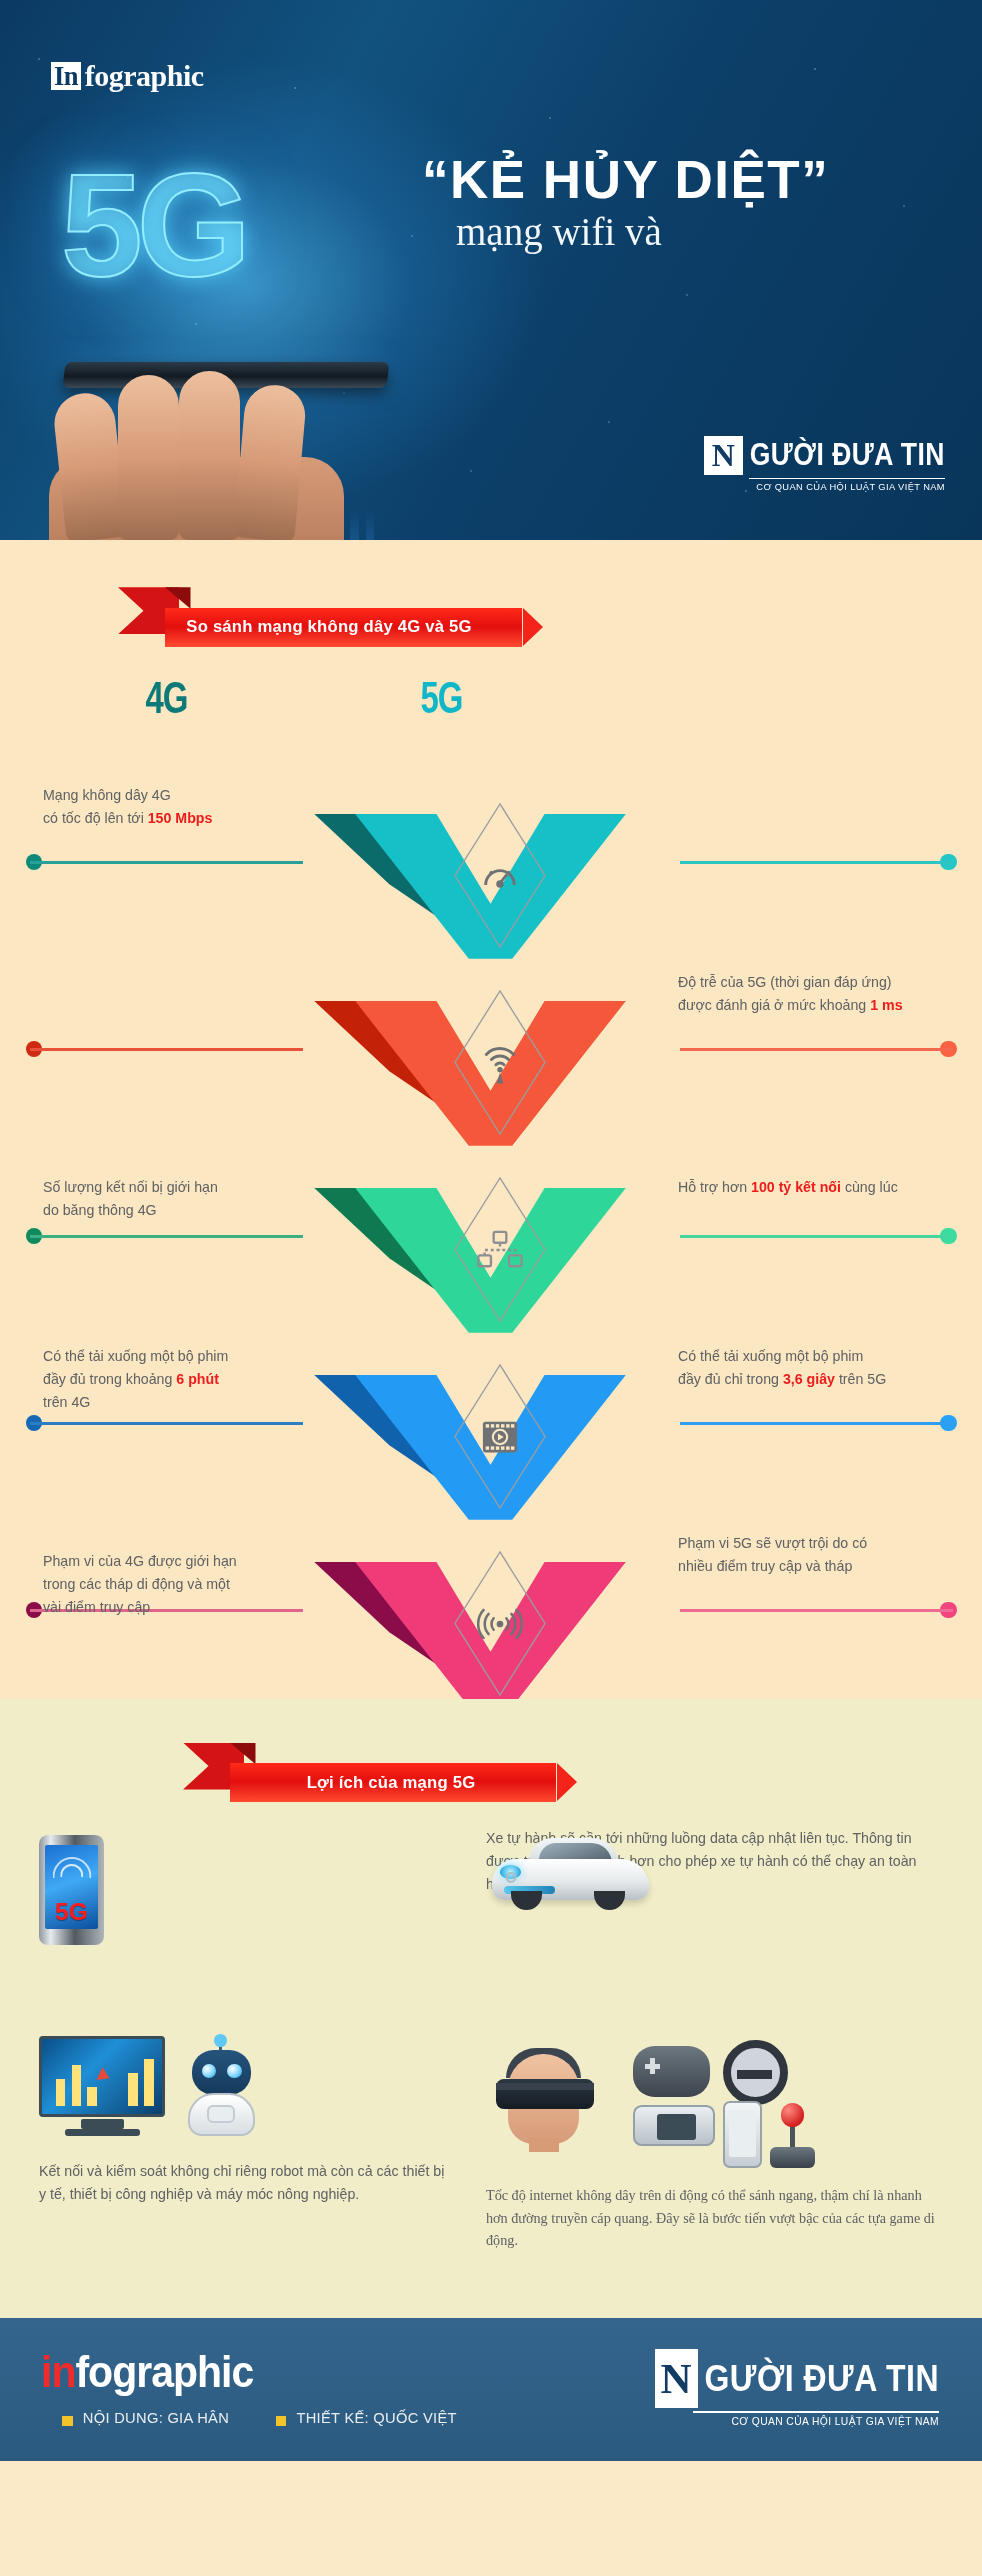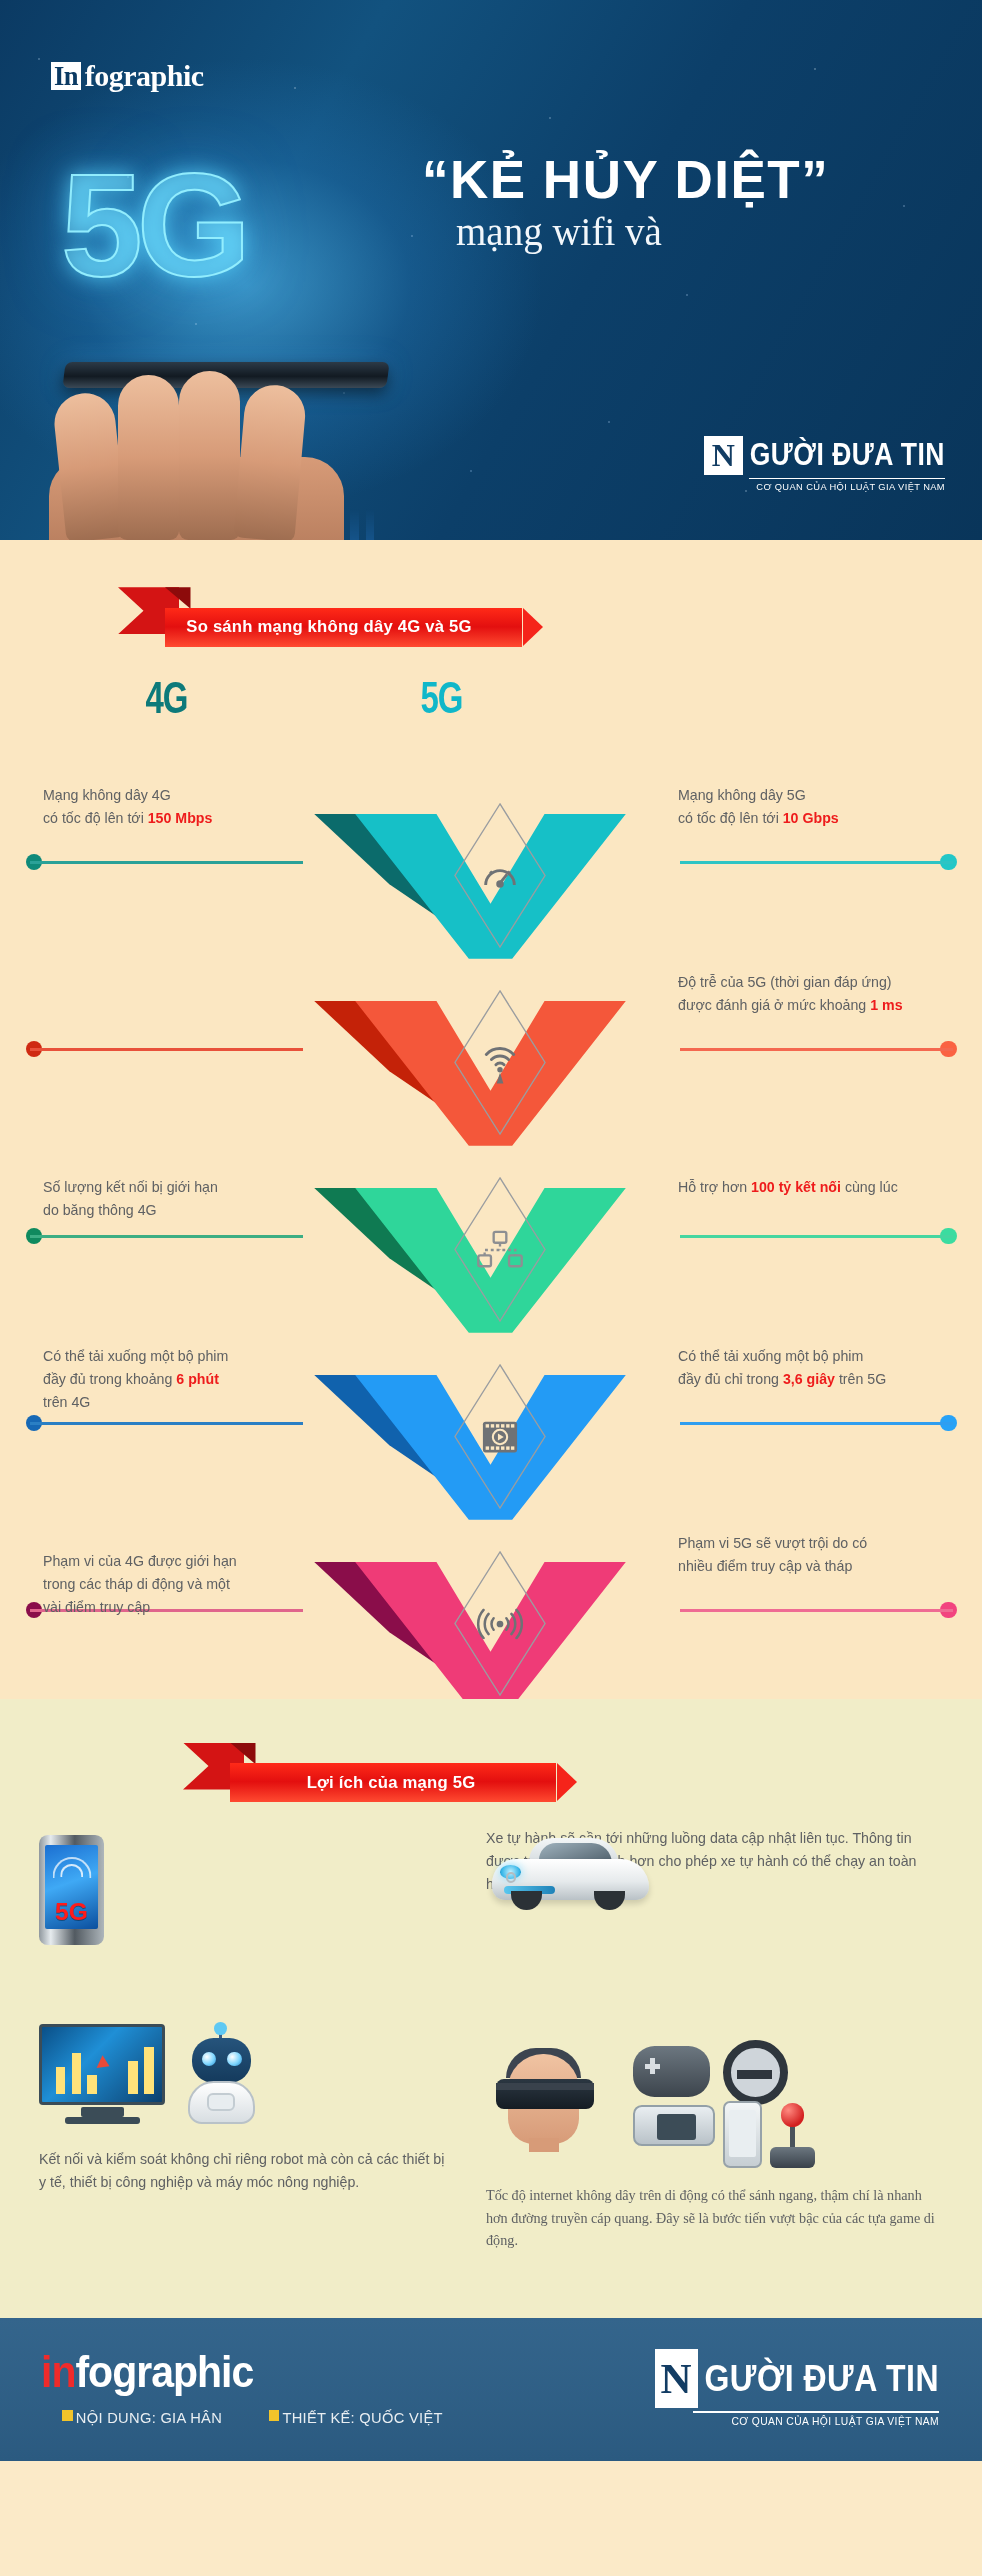--- a/index.html
+++ b/index.html
@@ -286,21 +286,21 @@
 
   
   .footer { position:relative; height:143px; background:#2e5f86; overflow:hidden; }
   .footer::before{ content:""; position:absolute; inset:0;
     background:linear-gradient(180deg,#34658c 0%, #2b5a80 100%); }
   .f-left { position:absolute; left:41px; top:27.5px; z-index:2; }
   .f-logo { font-size:41px; font-weight:bold; letter-spacing:-1px; color:#ffffff;
     transform:scaleY(1.1); transform-origin:left top; }
   .f-logo .red { color:#ef2b2b; }
   .f-credits { margin-top:17.7px; display:flex; gap:25.5px; color:#e9eef2; font-size:14.7px; letter-spacing:0.3px; }
-  .f-credit { display:flex; align-items:flex-start; gap:3px;padding-left:21px; }
+  .f-credit { display:flex; align-items:flex-end; gap:10px;padding-left:21px; }
   .sq { width:10.8px; height:10.8px; background:#f2c42a; display:inline-block; }
   .f-right { position:absolute; right:43px; top:31px; z-index:2; text-align:right; }
 </style>
 </head>
 <body>
 
 <div class="page">
 
   <div class="header">
     <div class="stars"></div>
@@ -365,21 +365,20 @@
                 <svg width="43" height="43" viewBox="0 0 24 24" fill="none" stroke="#6f7275" stroke-width="1.6">
                   <path d="M4 17a8 8 0 1 1 16 0"></path>
                   <path d="M12 16l4-5"></path>
                   <circle cx="12" cy="16.5" r="1.3" fill="#6f7275"></circle>
                   <path d="M6.5 9.5l1.2 1.2M17.5 9.5l-1.2 1.2"></path>
                 </svg>
               </span>
             </div>
           </div>
           <div class="txt txt-left">Mạng không dây 4G<br>có tốc độ lên tới  <b>150 Mbps</b></div>
-          <div class="txt txt-right">Mạng không dây 5G<br>có tốc độ lên tới <b>10 Gbps</b></div>
         </div>
         <div class="row">
           <div class="dot dot-left" style="background:#cf2a12"></div>
           <div class="line line-left" style="background:#e8513a"></div>
           <div class="dot dot-right" style="background:#fa6242"></div>
           <div class="line line-right" style="background:#f4684f"></div>
           <div class="chev">
             <div class="v-back" style="background:#c42208"></div>
             <div class="v-front" style="background:#f4573a"></div>
             <div class="diamond-outline">
@@ -516,21 +515,21 @@
             <div class="body"></div>
           <div class="hl"></div>
             <div class="grill"></div>
             <div class="dot1"></div>
           <div class="w1"></div>
             <div class="w2"></div>
         </div>
         <div class="btext" style="margin-left:0; padding-top:3.9px;">Xe tự hành sẽ cần tới những luồng data cập nhật liên tục. Thông tin được truyền tải nhanh hơn cho phép xe tự hành có thể chạy an toàn hơn và tốt hơn.</div>
       </div>
 
-      <div class="bcell" style="position:absolute; left:0; top:201px; width:412px; height:226px;">
+      <div class="bcell" style="position:absolute; left:0; top:213px; width:412px; height:226px;">
         <div style="position:relative; height:110px;">
           <div class="monitor">
             <div class="mscr">
               <div class="bar" style="left:13.7px; height:27.5px;"></div>
               <div class="bar" style="left:29.5px; height:41px;"></div>
               <div class="bar" style="left:45px; height:19.6px;"></div>
               <div class="bar" style="left:86px; height:33px;"></div>
               <div class="bar" style="left:102px; height:47px;"></div>
               <div class="cursor"></div>
             </div>

